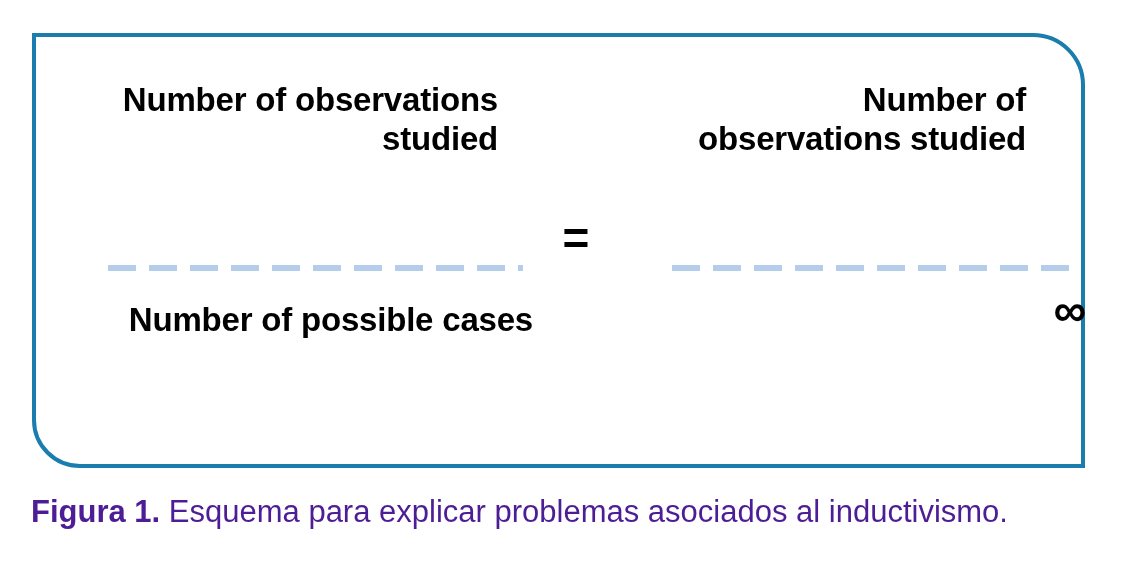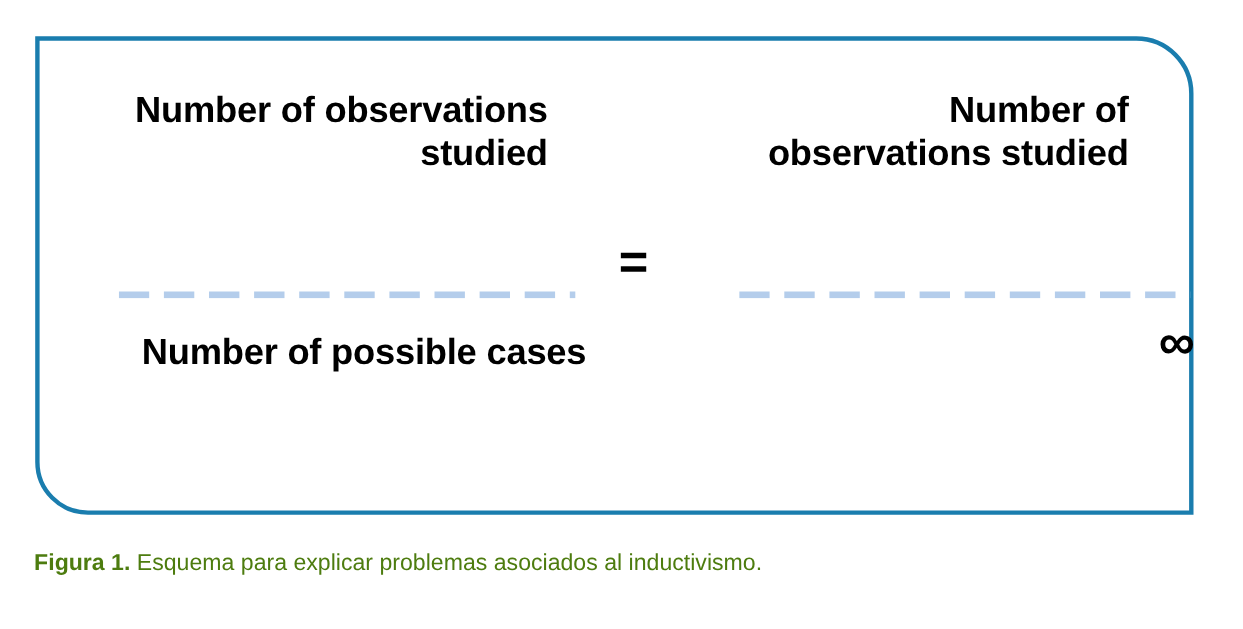--- a/index.html
+++ b/index.html
@@ -105,23 +105,23 @@
     font-size: 46px;
     font-weight: bold;
     line-height: 46px;
   }
 
   
   .caption {
     position: absolute;
     left: 31px;
     top: 497px;
-    font-size: 21px;
+    font-size: 31px;
     line-height: 30px;
-    color: #4d7c0f;
+    color: #4c1d95;
     white-space: nowrap;
   }
   .caption .caption-label {
     font-weight: bold;
   }
   .caption .caption-text {
     font-weight: normal;
   }
 </style>
 </head>

